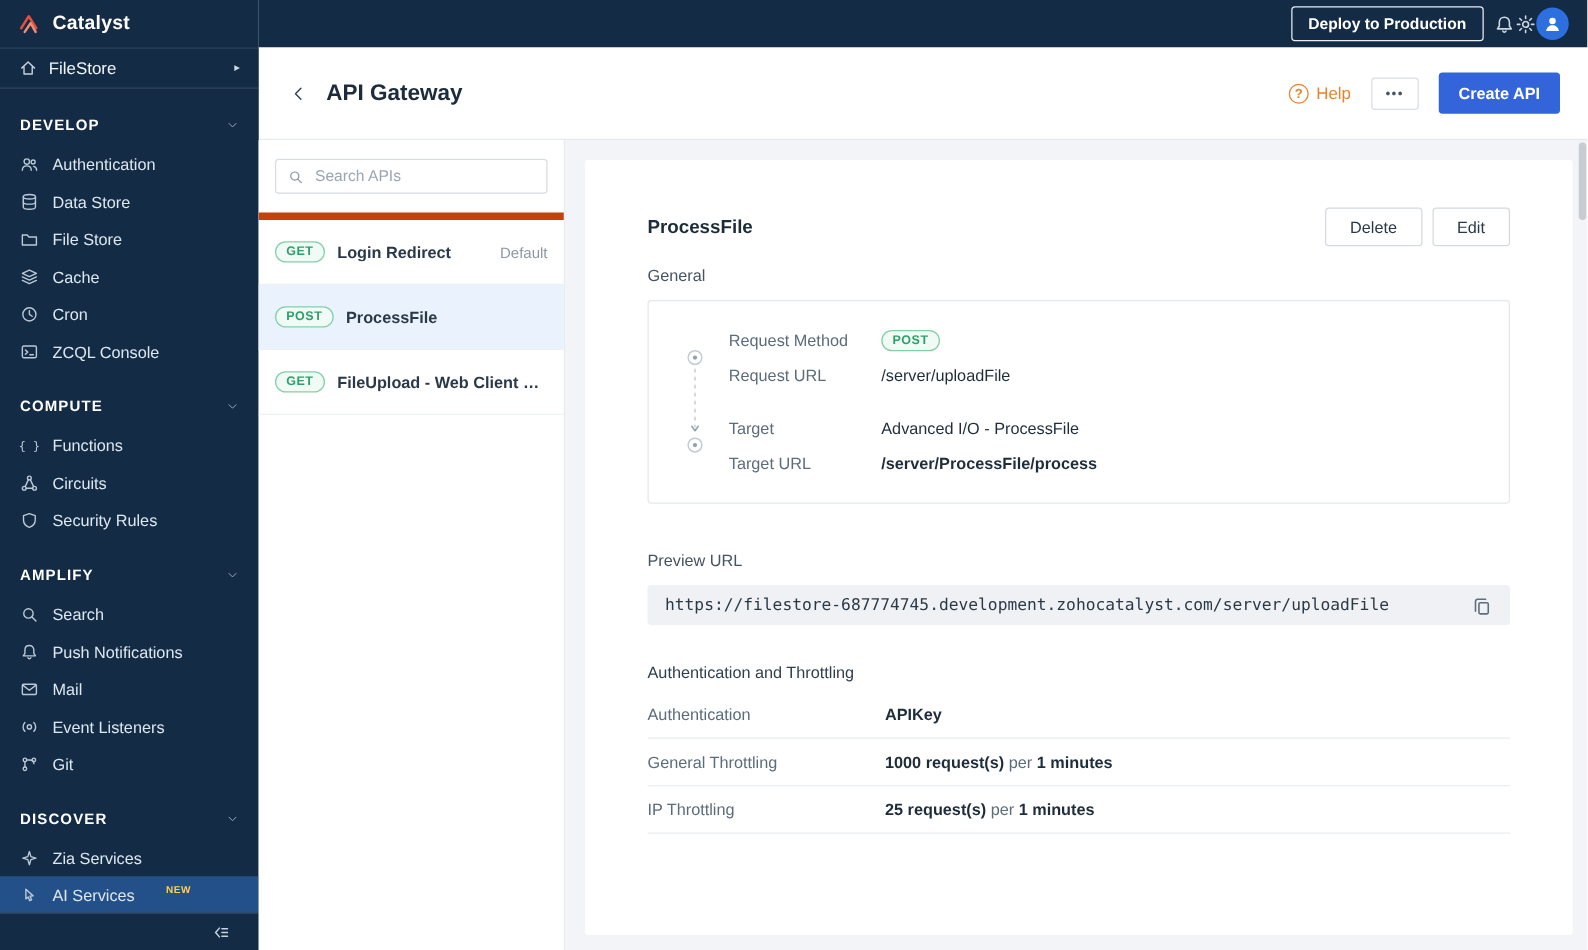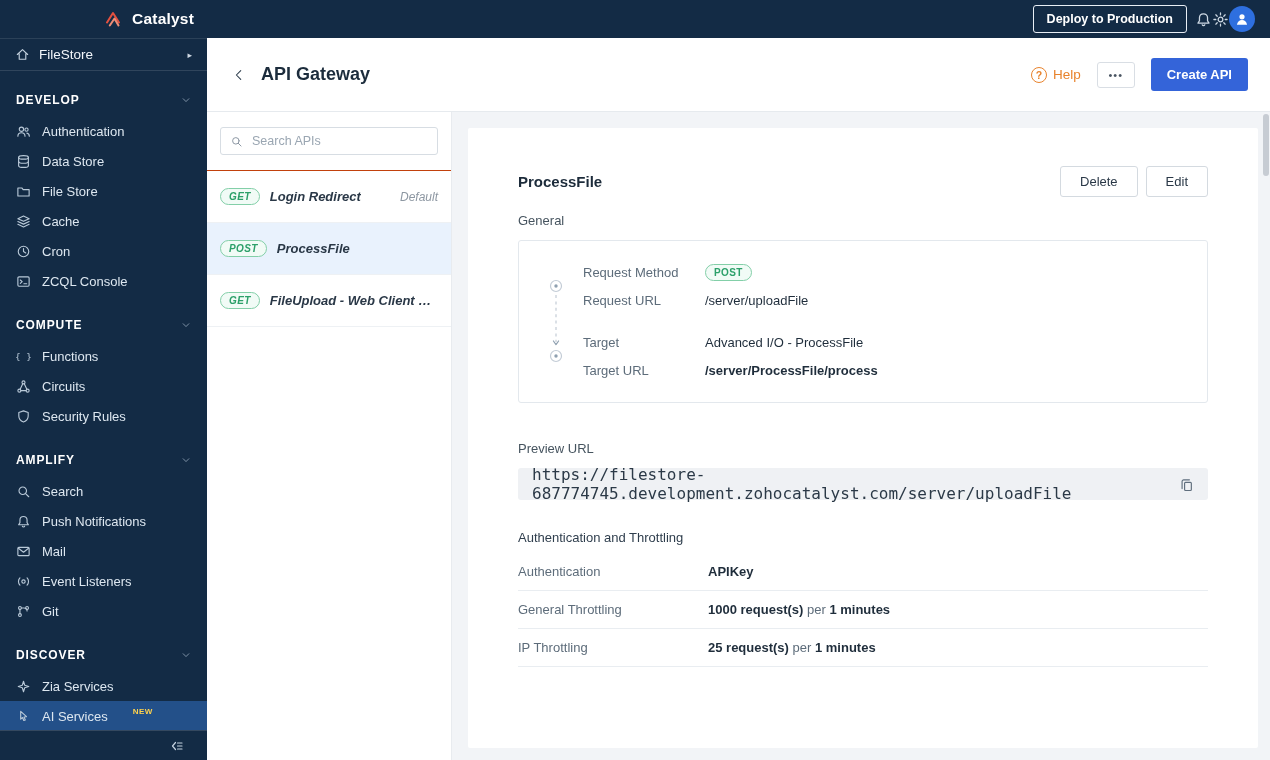--- a/index.html
+++ b/index.html
@@ -3,21 +3,21 @@
 <meta charset="utf-8">
 <style>
   * { box-sizing: border-box; }
   html,body { margin:0; padding:0; width:1270px; height:760px; overflow:hidden;
     font-family:"Liberation Sans","DejaVu Sans",sans-serif; background:#fff; }
   .app { width:1270px; height:760px; display:flex; position:relative; }
 
   
   .sidebar { width:207px; min-width:207px; background:#132b45; color:#dce6f0;
     display:flex; flex-direction:column; position:relative; overflow:hidden; }
-  .logo-row { height:38px; display:flex; align-items:center; gap:9px; padding:0 13px; flex:none;justify-content:flex-end; }
+  .logo-row { height:38px; display:flex; align-items:center; gap:9px; padding:0 13px; flex:none; }
   .logo-mark { width:20px; height:20px; flex:none; }
   .brand-name { font-size:15.5px; font-weight:700; color:#fff; letter-spacing:.2px; }
   .project-row { height:33px; flex:none; display:flex; align-items:center; gap:9px; padding:0 15px;
     border-top:1px solid rgba(255,255,255,.10); border-bottom:1px solid rgba(255,255,255,.12);
     font-size:13.5px; color:#f2f6fa; cursor:pointer; }
   .project-row .ic { width:15px; height:15px; color:#c3d1de; }
   .project-caret { margin-left:auto; font-size:9px; color:#cfd9e4; }
   .sec-head { display:flex; align-items:center; justify-content:space-between;
     padding:22px 16px 9px; font-size:12px; font-weight:700; letter-spacing:.9px; color:#fff; cursor:pointer; }
   .sec-chevron { width:10px; height:10px; color:#9fb2c4; }
@@ -62,21 +62,21 @@
 
   
   .list-panel { width:245px; min-width:245px; background:#fff; border-right:1px solid #e8ebef;
     padding-top:15px; display:flex; flex-direction:column; }
   .search-box { margin:0 13px 15px; height:28px; border:1px solid #d7dde3; border-radius:3px;
     display:flex; align-items:center; gap:7px; padding:0 9px; background:#fff; }
   .search-box .ic { width:13px; height:13px; color:#8a95a1; flex:none; }
   .search-box input { border:none; outline:none; flex:1; min-width:0; font-size:12.5px;
     color:#3a4754; font-family:inherit; background:transparent; }
   .search-box input::placeholder { color:#9aa6b2; }
-  .api-list { border-top:1px solid #c2410c;font-style:italic; }
+  .api-list { border-top:6px solid #c2410c; }
   .api-item { height:52px; display:flex; align-items:center; gap:10px; padding:0 13px;
     border-bottom:1px solid #eef1f4; cursor:pointer; }
   .api-item.selected { background:#e9f2fd; }
   .pill { font-size:10px; font-weight:700; letter-spacing:.4px; color:#2da06a;
     border:1px solid #83cfa8; background:#f1fbf6; border-radius:9px; padding:2px 8px; flex:none; }
   .api-name { font-size:13px; font-weight:700; color:#2a3847; white-space:nowrap;
     overflow:hidden; text-overflow:ellipsis; }
   .api-tag { margin-left:auto; font-size:12px; color:#8d97a2; flex:none; }
 
   
@@ -92,21 +92,21 @@
     position:relative; margin-bottom:38px; }
   .connector { position:absolute; left:30px; top:21px; }
   .g-row { display:flex; align-items:center; height:21px; }
   .g-row.m1 { margin-top:7px; }
   .g-row.m2 { margin-top:21px; }
   .g-label { width:122px; font-size:13px; color:#5d6c7a; flex:none; }
   .g-value { font-size:13px; color:#1f2d3b; }
   .g-value.bold { font-weight:700; }
   .url-bar { background:#eff1f4; border-radius:3px; height:32px; display:flex; align-items:center;
     padding:0 14px; margin-bottom:30px; }
-  .url-text { font-family:"DejaVu Sans Mono","Liberation Mono",monospace; font-size:16px; color:#2b3947; }
+  .url-text { font-family:"DejaVu Sans Mono","Liberation Mono",monospace; font-size:13px; color:#2b3947; }
   .copy-btn { margin-left:auto; width:17px; height:17px; color:#5f6e7d; cursor:pointer; }
   .auth-head { margin-bottom:8px; color:#2f3e4d; }
   .t-row { display:flex; align-items:center; height:38px; border-bottom:1px solid #e9edf1; font-size:13px; }
   .t-label { width:190px; color:#5d6c7a; flex:none; }
   .t-strong { color:#1f2d3b; font-weight:700; }
   .t-sep { color:#5d6c7a; }
 
   
   .scroll-thumb { position:absolute; top:2px; right:1px; width:6px; height:62px;
     background:#c7ccd3; border-radius:3px; }

